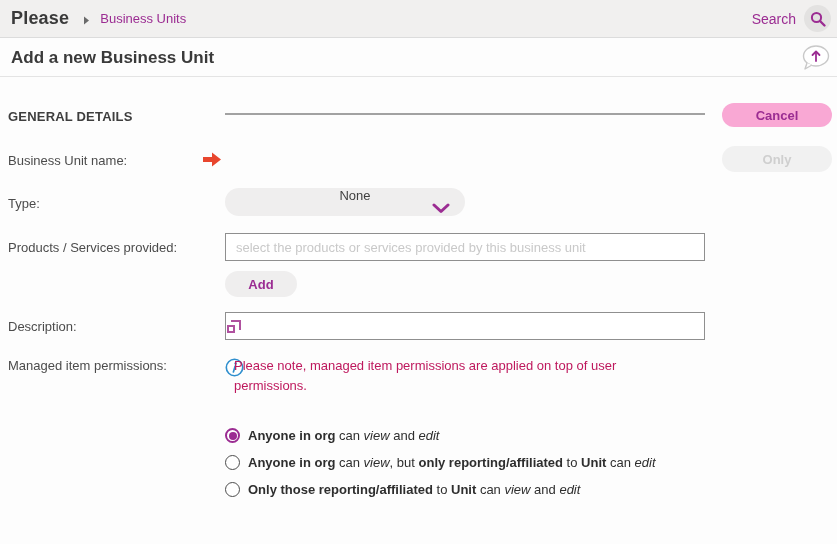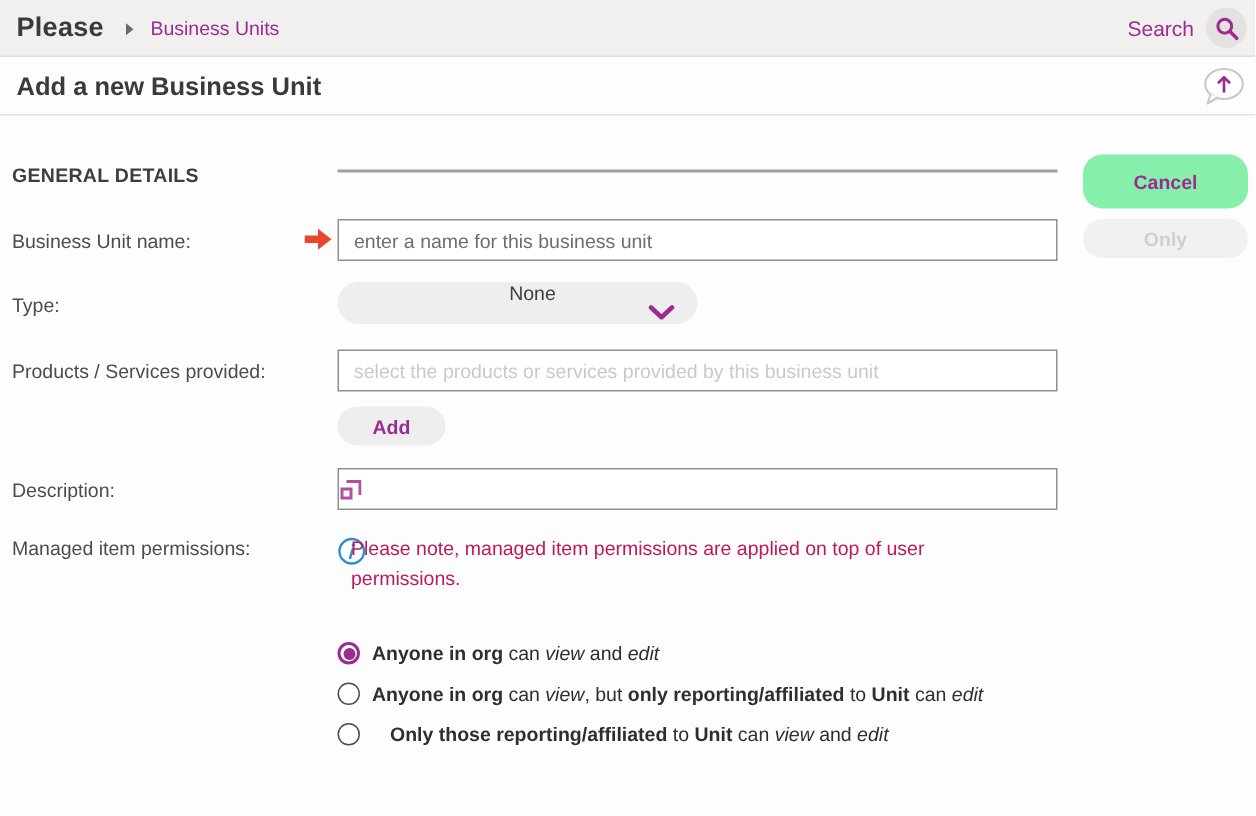--- a/index.html
+++ b/index.html
@@ -20,21 +20,21 @@
   .page-title { font-size:17px; font-weight:bold; color:#3a3a3a; margin-left:11px; }
   .titlebar-right { margin-left:auto; margin-right:7px; display:flex; align-items:center; }
 
   
   .lbl { position:absolute; left:8px; font-size:13px; color:#4c4c4c; }
   .section-title { position:absolute; left:8px; top:109px; font-size:13px; font-weight:bold; color:#3e3e3e; letter-spacing:0.2px; }
   .section-rule { position:absolute; left:225px; top:113px; width:480px; height:2px; background:#a2a2a2; }
 
   
   .pill { position:absolute; border:none; border-radius:13px; font-family:"Liberation Sans", sans-serif; font-size:13px; font-weight:bold; cursor:pointer; }
-  .btn-cancel { left:722px; top:103px; width:110px; height:36px; background:#86efac; color:#9b2c92; }
+  .btn-cancel { left:722px; top:103px; width:110px; height:24px; background:#f9a8d4; color:#9b2c92; }
   .btn-save { left:722px; top:146px; width:110px; height:26px; background:#f1f1f1; color:#cfcfcf; cursor:default; }
   .btn-add { left:225px; top:271px; width:72px; height:26px; background:#efeeee; color:#9b2c92; }
 
   
   .txt { position:absolute; left:225px; width:480px; height:28px; border:1px solid #8f8f8f; background:#fff; font-family:"Liberation Sans", sans-serif; font-size:13px; padding:0 10px; color:#444; }
   .txt-name { top:146px; }
   .txt-name::placeholder { color:#6e6e6e; opacity:1; }
   .txt-products { top:233px; }
   .txt-products::placeholder { color:#c9c9c9; opacity:1; }
   .desc-wrap { position:absolute; left:225px; top:312px; width:480px; height:28px; border:1px solid #8f8f8f; background:#fff; display:flex; align-items:center; }
@@ -105,21 +105,20 @@
 
   <button class="pill btn-cancel">Cancel</button>
   <button class="pill btn-save" disabled="">Only</button>
 
   <div class="lbl" style="top:153px;">Business Unit name:</div>
   <span class="req-arrow">
     <svg width="19" height="17" viewBox="0 0 19 17">
       <polygon points="0,6 9,6 9,1.5 18,8.5 9,15.5 9,11 0,11" fill="#e8462e"></polygon>
     </svg>
   </span>
-  <input class="txt txt-name" type="text" placeholder="enter a name for this business unit" style="">
 
   <div class="lbl" style="top:196px;">Type:</div>
   <div class="select-pill">
     <span class="select-value">None</span>
     <span class="select-chevron">
       <svg width="18" height="11" viewBox="0 0 18 11" fill="none">
         <polyline points="2,2 9,8.5 16,2" stroke="#9b2c92" stroke-width="3" stroke-linecap="round" stroke-linejoin="round"></polyline>
       </svg>
     </span>
   </div>
@@ -153,18 +152,18 @@
         <span class="radio-dot"></span>
       </span>
     <span class="radio-text"><span class="seg-b">Anyone in org</span><span> can </span><span class="seg-i">view</span><span> and </span><span class="seg-i">edit</span></span>
   </div>
 
   <div class="radio-row" style="top:455px;">
     <span class="radio-outer radio-off"></span>
     <span class="radio-text"><span class="seg-b">Anyone in org</span><span> can </span><span class="seg-i">view</span><span>, but </span><span class="seg-b">only reporting/affiliated</span><span> to </span><span class="seg-b">Unit</span><span> can </span><span class="seg-i">edit</span></span>
   </div>
 
-  <div class="radio-row" style="top:482px;gap:12px;">
+  <div class="radio-row" style="top:482px;">
     <span class="radio-outer radio-off"></span>
     <span class="radio-text"><span class="seg-b">Only those reporting/affiliated</span><span> to </span><span class="seg-b">Unit</span><span> can </span><span class="seg-i">view</span><span> and </span><span class="seg-i">edit</span></span>
   </div>
 
 </div>
 
 </body></html>

